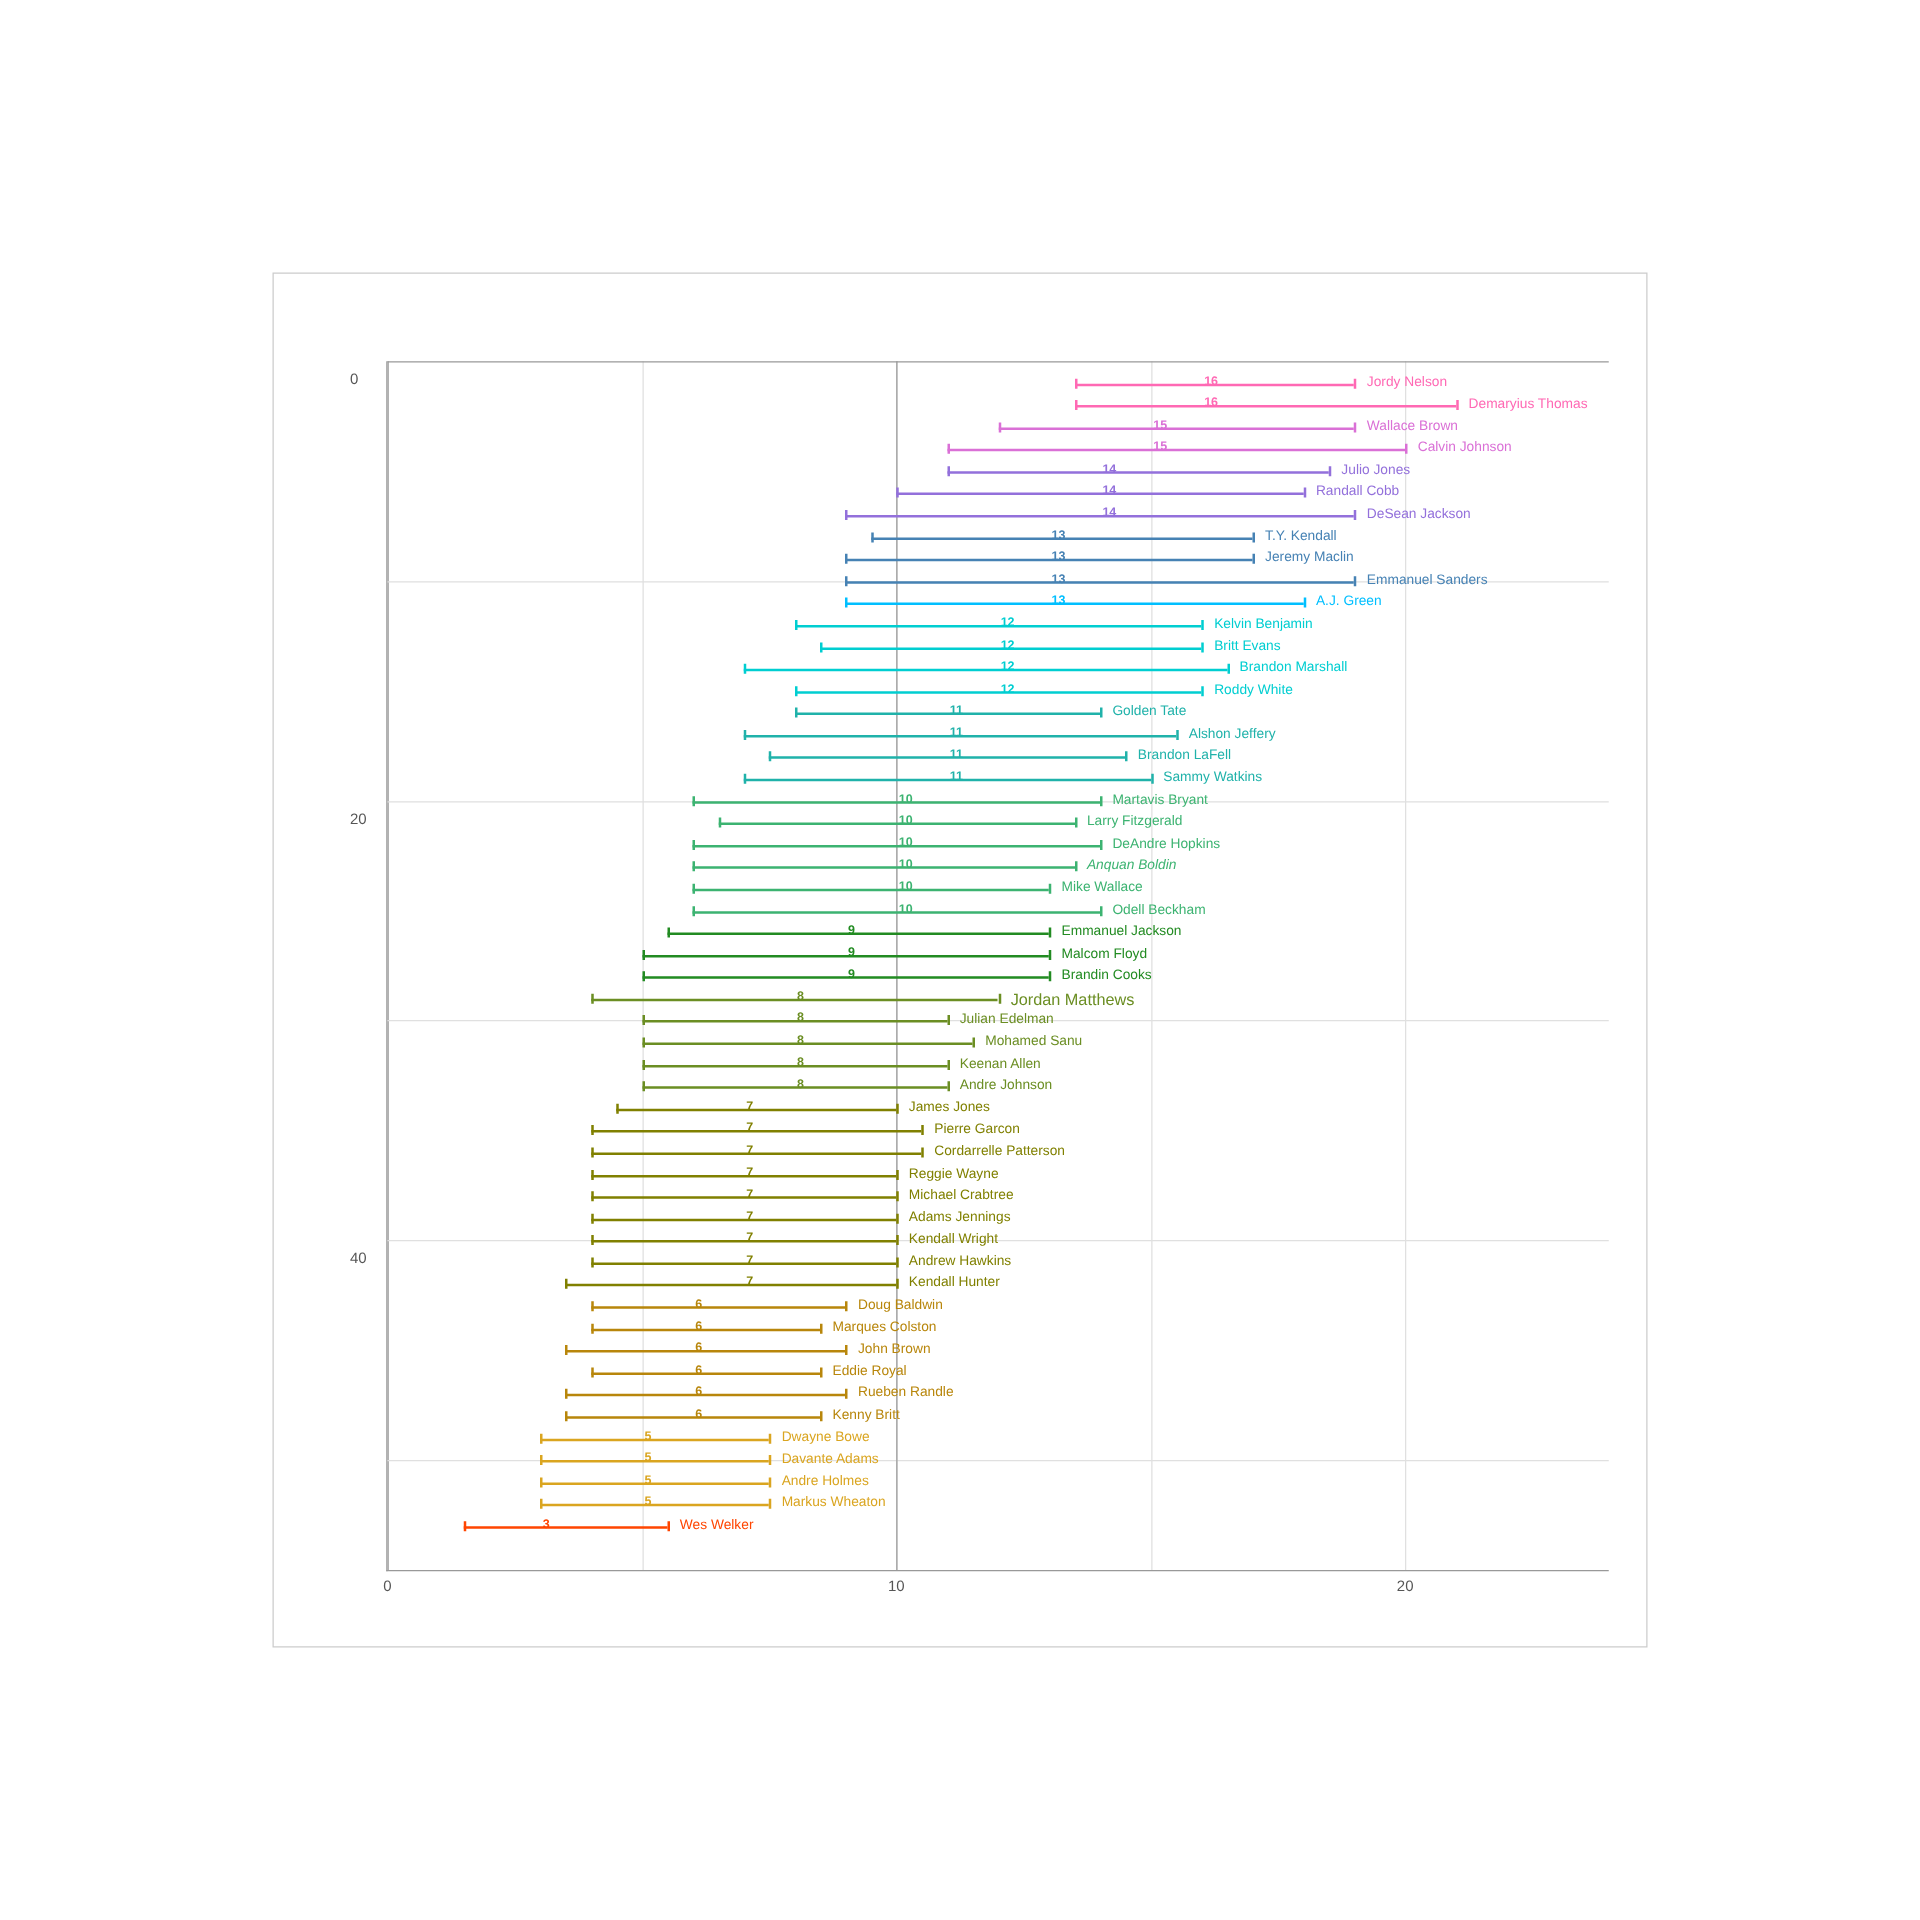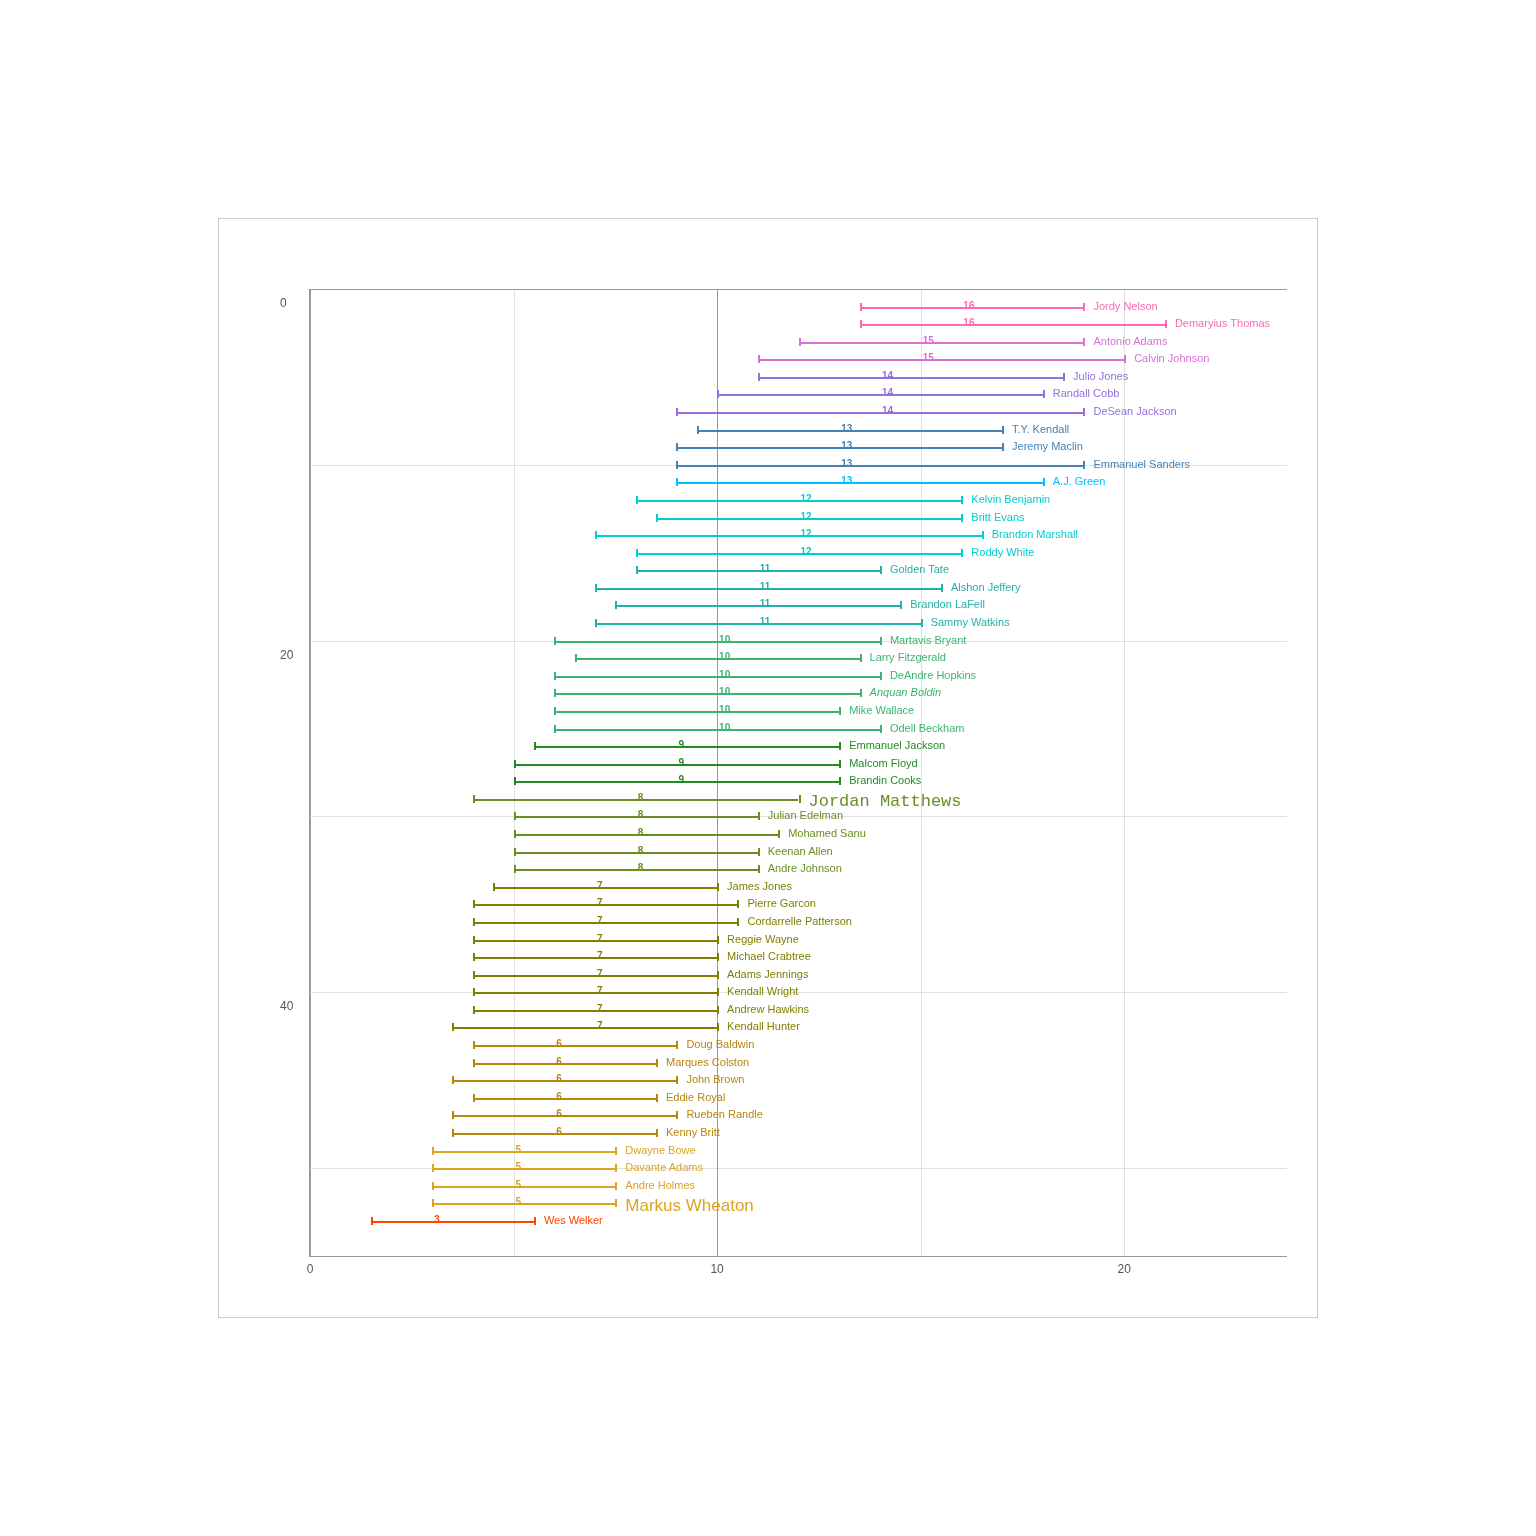--- a/index.html
+++ b/index.html
@@ -115,21 +115,21 @@
       <div style="position: absolute; top: calc(1.81818% - 7px); left: calc(79.1667% + 10px); font-size: 11px; color: rgb(255, 105, 180); white-space: nowrap;">Jordy Nelson</div>
       <div style="position: absolute; height: 2px; top: 3.63636%; left: 56.25%; width: 31.25%; background: rgb(255, 105, 180);"></div>
       <div style="position: absolute; width: 2px; height: 8px; top: calc(3.63636% - 4px); left: 56.25%; background: rgb(255, 105, 180);"></div>
       <div style="position: absolute; width: 2px; height: 8px; top: calc(3.63636% - 4px); left: 87.5%; background: rgb(255, 105, 180);"></div>
       <div style="position: absolute; top: calc(3.63636% - 7px); left: calc(66.6667% + 2px); font-size: 10px; color: rgb(255, 105, 180); font-weight: bold;">16</div>
       <div style="position: absolute; top: calc(3.63636% - 7px); left: calc(87.5% + 10px); font-size: 11px; color: rgb(255, 105, 180); white-space: nowrap;">Demaryius Thomas</div>
       <div style="position: absolute; height: 2px; top: 5.45455%; left: 50%; width: 29.1667%; background: rgb(218, 112, 214);"></div>
       <div style="position: absolute; width: 2px; height: 8px; top: calc(5.45455% - 4px); left: 50%; background: rgb(218, 112, 214);"></div>
       <div style="position: absolute; width: 2px; height: 8px; top: calc(5.45455% - 4px); left: 79.1667%; background: rgb(218, 112, 214);"></div>
       <div style="position: absolute; top: calc(5.45455% - 7px); left: calc(62.5% + 2px); font-size: 10px; color: rgb(218, 112, 214); font-weight: bold;">15</div>
-      <div style="position: absolute; top: calc(5.45455% - 7px); left: calc(79.1667% + 10px); font-size: 11px; color: rgb(218, 112, 214); white-space: nowrap;">Antonio Adams</div>
+      <div style="position: absolute; top: calc(5.45455% - 7px); left: calc(79.1667% + 10px); font-size: 11px; color: rgb(218, 112, 214); white-space: nowrap;">Wallace Brown</div>
       <div style="position: absolute; height: 2px; top: 7.27273%; left: 45.8333%; width: 37.5%; background: rgb(218, 112, 214);"></div>
       <div style="position: absolute; width: 2px; height: 8px; top: calc(7.27273% - 4px); left: 45.8333%; background: rgb(218, 112, 214);"></div>
       <div style="position: absolute; width: 2px; height: 8px; top: calc(7.27273% - 4px); left: 83.3333%; background: rgb(218, 112, 214);"></div>
       <div style="position: absolute; top: calc(7.27273% - 7px); left: calc(62.5% + 2px); font-size: 10px; color: rgb(218, 112, 214); font-weight: bold;">15</div>
       <div style="position: absolute; top: calc(7.27273% - 7px); left: calc(83.3333% + 10px); font-size: 11px; color: rgb(218, 112, 214); white-space: nowrap;">Calvin Johnson</div>
       <div style="position: absolute; height: 2px; top: 9.09091%; left: 45.8333%; width: 31.25%; background: rgb(147, 112, 219);"></div>
       <div style="position: absolute; width: 2px; height: 8px; top: calc(9.09091% - 4px); left: 45.8333%; background: rgb(147, 112, 219);"></div>
       <div style="position: absolute; width: 2px; height: 8px; top: calc(9.09091% - 4px); left: 77.0833%; background: rgb(147, 112, 219);"></div>
       <div style="position: absolute; top: calc(9.09091% - 7px); left: calc(58.3333% + 2px); font-size: 10px; color: rgb(147, 112, 219); font-weight: bold;">14</div>
       <div style="position: absolute; top: calc(9.09091% - 7px); left: calc(77.0833% + 10px); font-size: 11px; color: rgb(147, 112, 219); white-space: nowrap;">Julio Jones</div>
@@ -245,21 +245,21 @@
       <div style="position: absolute; top: calc(49.0909% - 7px); left: calc(54.1667% + 10px); font-size: 11px; color: rgb(34, 139, 34); white-space: nowrap;">Malcom Floyd</div>
       <div style="position: absolute; height: 2px; top: 50.9091%; left: 20.8333%; width: 33.3333%; background: rgb(34, 139, 34);"></div>
       <div style="position: absolute; width: 2px; height: 8px; top: calc(50.9091% - 4px); left: 20.8333%; background: rgb(34, 139, 34);"></div>
       <div style="position: absolute; width: 2px; height: 8px; top: calc(50.9091% - 4px); left: 54.1667%; background: rgb(34, 139, 34);"></div>
       <div style="position: absolute; top: calc(50.9091% - 7px); left: calc(37.5% + 2px); font-size: 10px; color: rgb(34, 139, 34); font-weight: bold;">9</div>
       <div style="position: absolute; top: calc(50.9091% - 7px); left: calc(54.1667% + 10px); font-size: 11px; color: rgb(34, 139, 34); white-space: nowrap;">Brandin Cooks</div>
       <div style="position: absolute; height: 2px; top: 52.7273%; left: 16.6667%; width: 33.3333%; background: rgb(107, 142, 35);"></div>
       <div style="position: absolute; width: 2px; height: 8px; top: calc(52.7273% - 4px); left: 16.6667%; background: rgb(107, 142, 35);"></div>
       <div style="position: absolute; width: 2px; height: 8px; top: calc(52.7273% - 4px); left: 50%; background: rgb(107, 142, 35);"></div>
       <div style="position: absolute; top: calc(52.7273% - 7px); left: calc(33.3333% + 2px); font-size: 10px; color: rgb(107, 142, 35); font-weight: bold;">8</div>
-      <div style="position: absolute; top: calc(52.7273% - 7px); left: calc(50% + 10px); font-size: 17px; color: rgb(107, 142, 35); white-space: nowrap; font-family: Liberation Mono, monospace;">Jordan Matthews</div>
+      <div style="position: absolute; top: calc(52.7273% - 7px); left: calc(50% + 10px); font-size: 13px; color: rgb(107, 142, 35); white-space: nowrap;">Jordan Matthews</div>
       <div style="position: absolute; height: 2px; top: 54.5455%; left: 20.8333%; width: 25%; background: rgb(107, 142, 35);"></div>
       <div style="position: absolute; width: 2px; height: 8px; top: calc(54.5455% - 4px); left: 20.8333%; background: rgb(107, 142, 35);"></div>
       <div style="position: absolute; width: 2px; height: 8px; top: calc(54.5455% - 4px); left: 45.8333%; background: rgb(107, 142, 35);"></div>
       <div style="position: absolute; top: calc(54.5455% - 7px); left: calc(33.3333% + 2px); font-size: 10px; color: rgb(107, 142, 35); font-weight: bold;">8</div>
       <div style="position: absolute; top: calc(54.5455% - 7px); left: calc(45.8333% + 10px); font-size: 11px; color: rgb(107, 142, 35); white-space: nowrap;">Julian Edelman</div>
       <div style="position: absolute; height: 2px; top: 56.3636%; left: 20.8333%; width: 27.0833%; background: rgb(107, 142, 35);"></div>
       <div style="position: absolute; width: 2px; height: 8px; top: calc(56.3636% - 4px); left: 20.8333%; background: rgb(107, 142, 35);"></div>
       <div style="position: absolute; width: 2px; height: 8px; top: calc(56.3636% - 4px); left: 47.9167%; background: rgb(107, 142, 35);"></div>
       <div style="position: absolute; top: calc(56.3636% - 7px); left: calc(33.3333% + 2px); font-size: 10px; color: rgb(107, 142, 35); font-weight: bold;">8</div>
       <div style="position: absolute; top: calc(56.3636% - 7px); left: calc(47.9167% + 10px); font-size: 11px; color: rgb(107, 142, 35); white-space: nowrap;">Mohamed Sanu</div>
@@ -360,20 +360,20 @@
       <div style="position: absolute; top: calc(90.9091% - 7px); left: calc(31.25% + 10px); font-size: 11px; color: rgb(218, 165, 32); white-space: nowrap;">Davante Adams</div>
       <div style="position: absolute; height: 2px; top: 92.7273%; left: 12.5%; width: 18.75%; background: rgb(218, 165, 32);"></div>
       <div style="position: absolute; width: 2px; height: 8px; top: calc(92.7273% - 4px); left: 12.5%; background: rgb(218, 165, 32);"></div>
       <div style="position: absolute; width: 2px; height: 8px; top: calc(92.7273% - 4px); left: 31.25%; background: rgb(218, 165, 32);"></div>
       <div style="position: absolute; top: calc(92.7273% - 7px); left: calc(20.8333% + 2px); font-size: 10px; color: rgb(218, 165, 32); font-weight: bold;">5</div>
       <div style="position: absolute; top: calc(92.7273% - 7px); left: calc(31.25% + 10px); font-size: 11px; color: rgb(218, 165, 32); white-space: nowrap;">Andre Holmes</div>
       <div style="position: absolute; height: 2px; top: 94.5455%; left: 12.5%; width: 18.75%; background: rgb(218, 165, 32);"></div>
       <div style="position: absolute; width: 2px; height: 8px; top: calc(94.5455% - 4px); left: 12.5%; background: rgb(218, 165, 32);"></div>
       <div style="position: absolute; width: 2px; height: 8px; top: calc(94.5455% - 4px); left: 31.25%; background: rgb(218, 165, 32);"></div>
       <div style="position: absolute; top: calc(94.5455% - 7px); left: calc(20.8333% + 2px); font-size: 10px; color: rgb(218, 165, 32); font-weight: bold;">5</div>
-      <div style="position: absolute; top: calc(94.5455% - 7px); left: calc(31.25% + 10px); font-size: 17px; color: rgb(218, 165, 32); white-space: nowrap;">Markus Wheaton</div>
+      <div style="position: absolute; top: calc(94.5455% - 7px); left: calc(31.25% + 10px); font-size: 11px; color: rgb(218, 165, 32); white-space: nowrap;">Markus Wheaton</div>
       <div style="position: absolute; height: 2px; top: 96.3636%; left: 6.25%; width: 16.6667%; background: rgb(255, 69, 0);"></div>
       <div style="position: absolute; width: 2px; height: 8px; top: calc(96.3636% - 4px); left: 6.25%; background: rgb(255, 69, 0);"></div>
       <div style="position: absolute; width: 2px; height: 8px; top: calc(96.3636% - 4px); left: 22.9167%; background: rgb(255, 69, 0);"></div>
       <div style="position: absolute; top: calc(96.3636% - 7px); left: calc(12.5% + 2px); font-size: 10px; color: rgb(255, 69, 0); font-weight: bold;">3</div>
       <div style="position: absolute; top: calc(96.3636% - 7px); left: calc(22.9167% + 10px); font-size: 11px; color: rgb(255, 69, 0); white-space: nowrap;">Wes Welker</div>
     </div>
 </div>
 
 </body></html>

